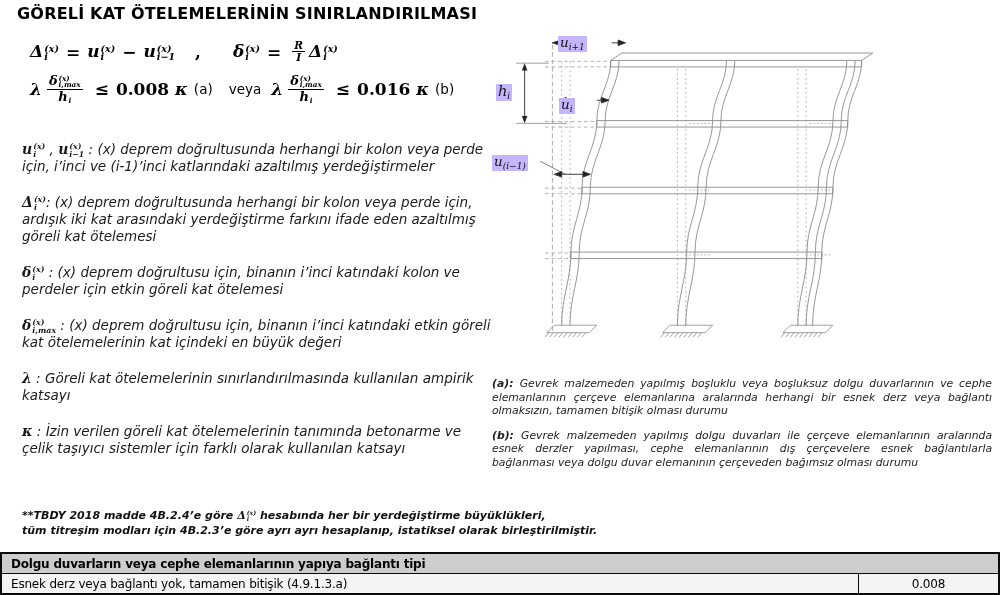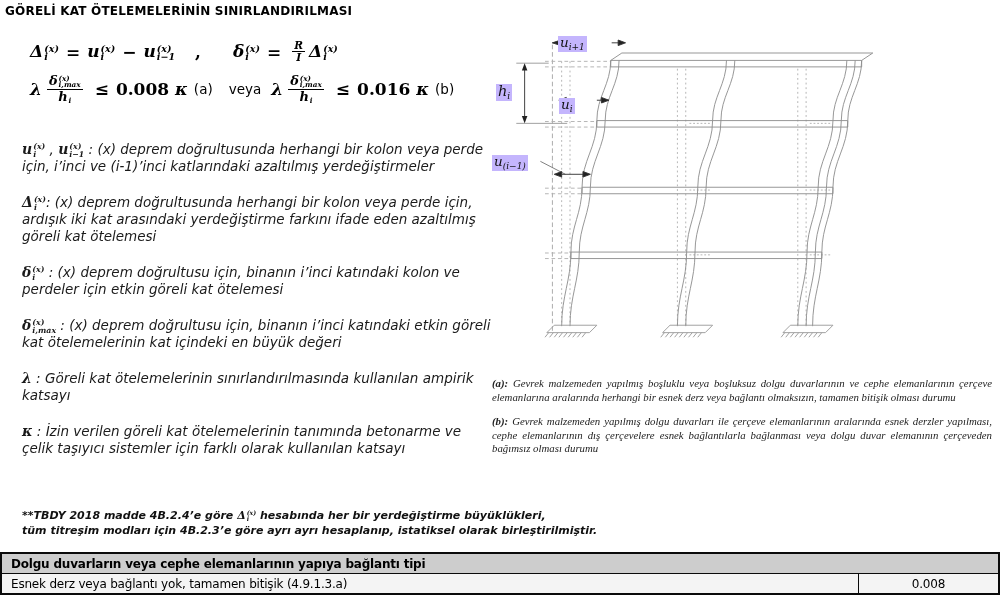--- a/index.html
+++ b/index.html
@@ -1,20 +1,20 @@
 <!DOCTYPE html>
 <html><head>
 <meta charset="utf-8">
 <style>
   html,body{margin:0;padding:0;background:#fff;}
   .page{position:relative;width:1000px;height:595px;background:#ffffff;overflow:hidden;
         font-family:"DejaVu Sans",sans-serif;color:#111;}
 
   
-  .title{position:absolute;left:5px;top:4px;font-size:12px;font-weight:bold;
+  .title{position:absolute;left:17px;top:4px;font-size:16px;font-weight:bold;
          letter-spacing:.2px;color:#000;}
 
   
   .v{display:inline-block;white-space:nowrap;font-family:"DejaVu Serif",serif;}
   .vb{font-style:italic;font-weight:bold;}
   .ss{display:inline-block;vertical-align:-0.32em;line-height:.9;text-align:left;
       font-size:.56em;font-style:italic;font-weight:bold;margin-left:1px;}
   .ss span{display:block;}
   .frac{display:inline-block;text-align:center;vertical-align:middle;
         font-family:"DejaVu Serif",serif;font-weight:bold;font-style:italic;line-height:1.05;}
@@ -47,21 +47,21 @@
   .footnote .v{font-size:11px;font-weight:normal;}
 
   
   .diagram{position:absolute;left:490px;top:28px;width:510px;height:350px;}
   .diagram svg{position:absolute;left:0;top:0;}
   .dlab{position:absolute;font-family:"DejaVu Serif",serif;font-style:italic;
         font-size:13.5px;color:#111;background:#c4b5fd;padding:0 2px;line-height:1;}
   .dlab sub{font-size:9px;font-style:italic;vertical-align:-0.3em;}
 
   
-  .notes{position:absolute;left:492px;top:377px;width:500px;font-family:Liberation Serif, serif;}
+  .notes{position:absolute;left:492px;top:377px;width:500px;}
   .note{margin:0 0 11px 0;font-size:10.8px;font-style:italic;line-height:13.5px;
         text-align:justify;color:#222;}
   .note .nl{font-weight:bold;}
 
   
   .drift-table{position:absolute;left:0;top:552px;width:1000px;height:43px;
                box-sizing:border-box;border:2px solid #0a0a0a;background:#fff;}
   .trow{display:flex;box-sizing:border-box;}
   .trow-head{height:20px;border-bottom:1.5px solid #0a0a0a;text-align:right;}
   .trow-data{height:19px;}

